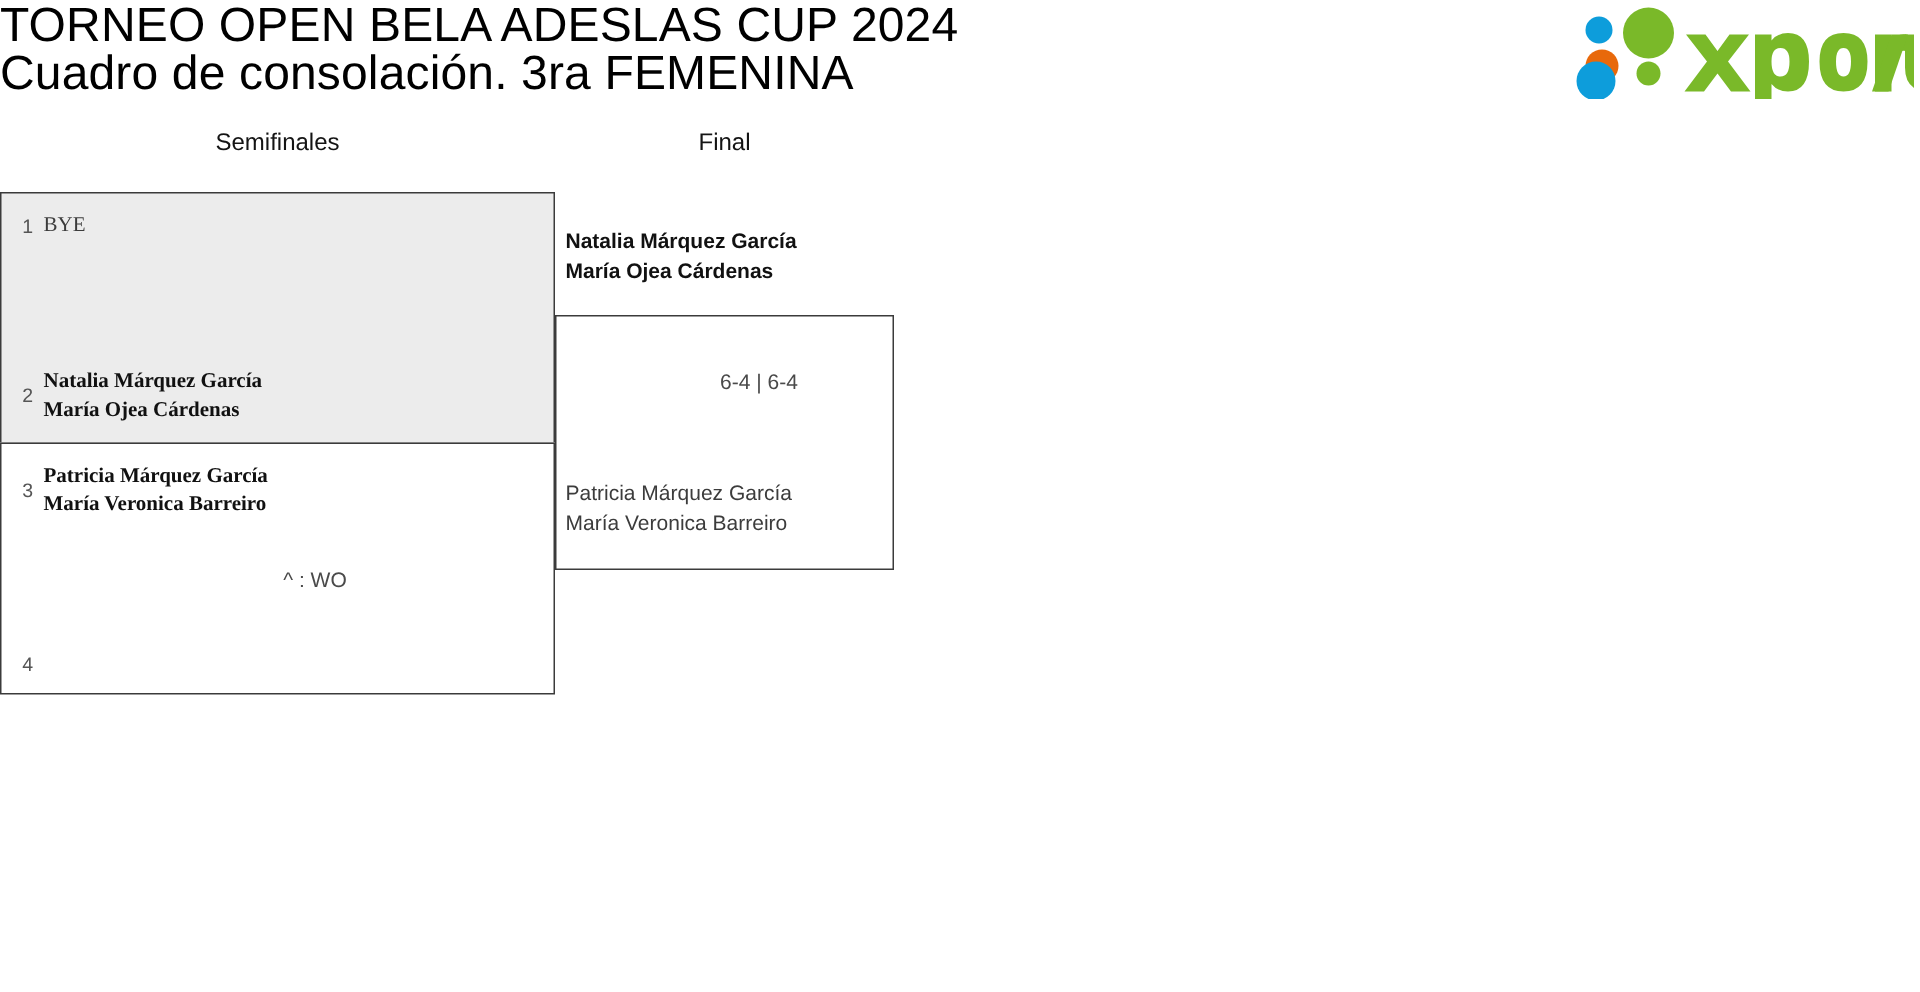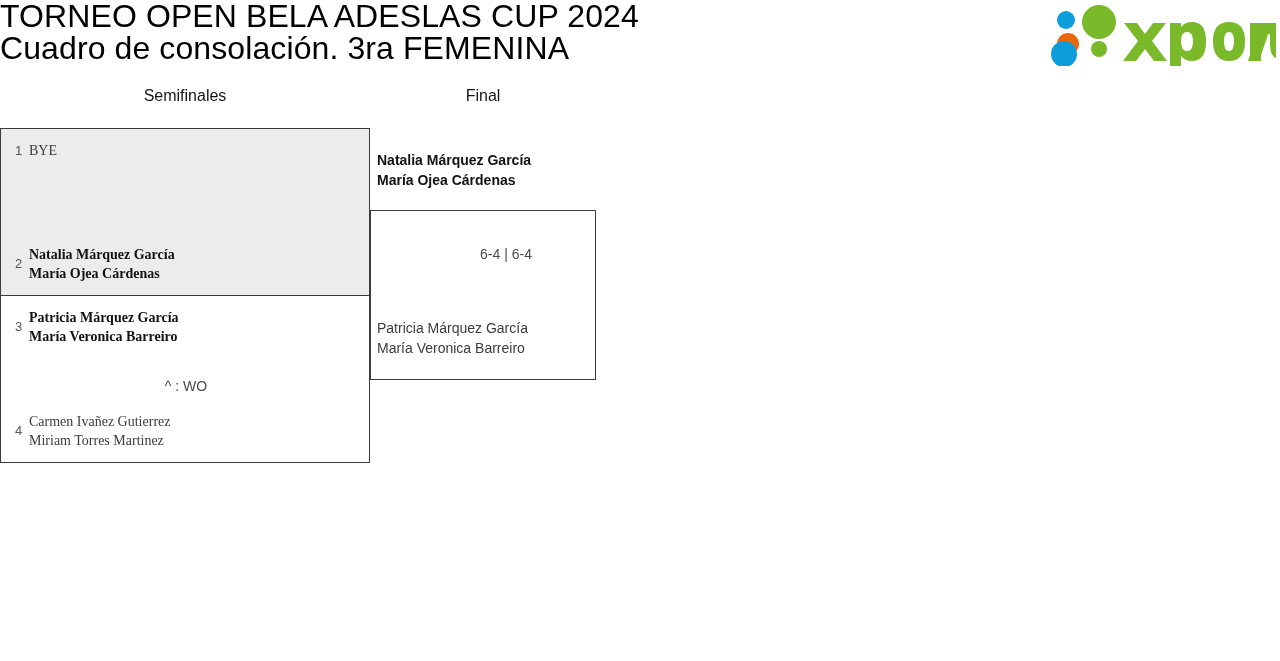--- a/index.html
+++ b/index.html
@@ -114,21 +114,21 @@
 
   .score-mid {
     position: absolute;
     left: 0;
     width: 370px;
     text-align: center;
     font-size: 14px;
     color: #4a4a4a;
     line-height: 18px;
   }
-  .score-mid.sf2score { top: 81px; }
+  .score-mid.sf2score { top: 81px; padding-left: 24px; }
 
   
   .final-box {
     position: absolute;
     left: 370px;
     top: 125px;
     width: 226px;
     height: 170px;
     box-sizing: border-box;
     border: 1px solid #3b3b3b;
@@ -222,22 +222,20 @@
 
   <div class="match sf2">
     <div class="slot top">
       <span class="seed">3</span>
       <span class="team winner">Patricia Márquez García
 María Veronica Barreiro</span>
     </div>
     <div class="score-mid sf2score">^ : WO</div>
     <div class="slot bottom">
       <span class="seed">4</span>
-      <span class="team">Carmen Ivañez Gutierrez
-Miriam Torres Martinez</span>
     </div>
   </div>
 
   <div class="final-champion">Natalia Márquez García
 María Ojea Cárdenas</div>
 
   <div class="final-box"></div>
 
   <div class="final-score">6-4 | 6-4</div>
 

